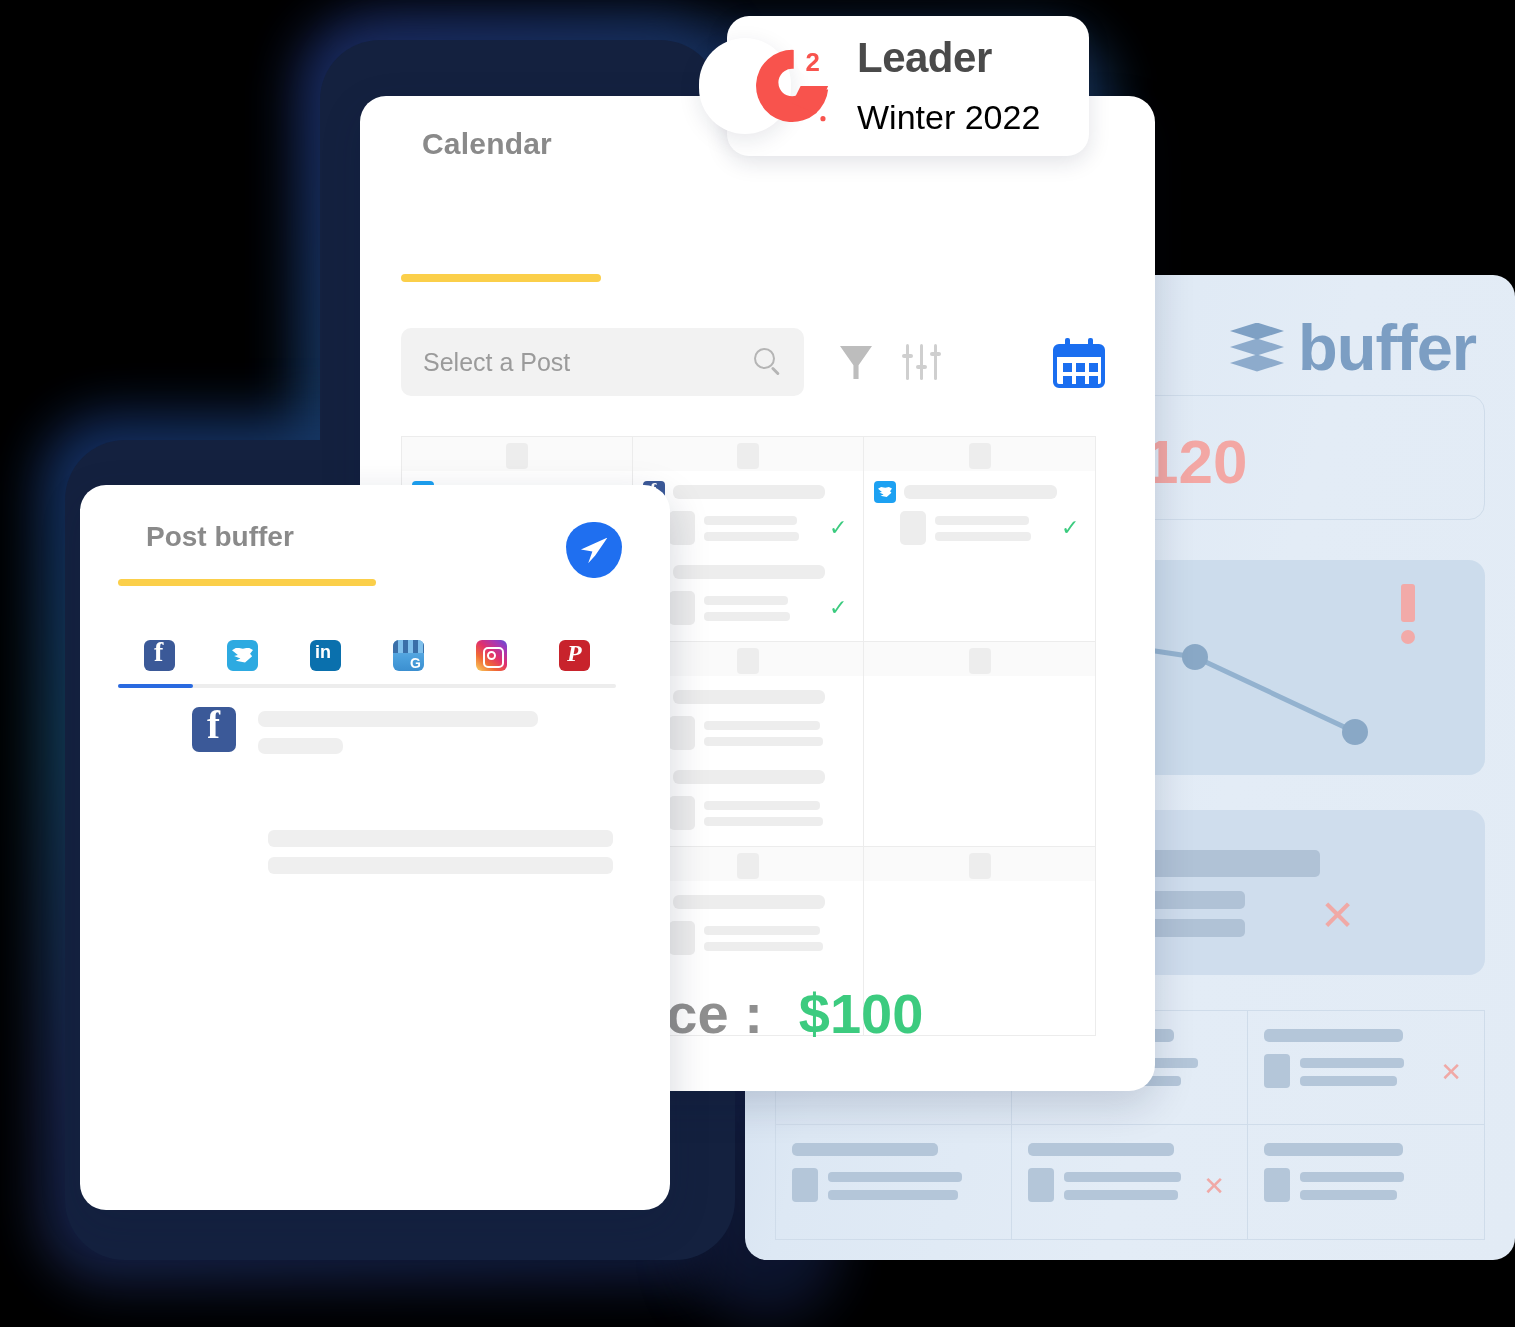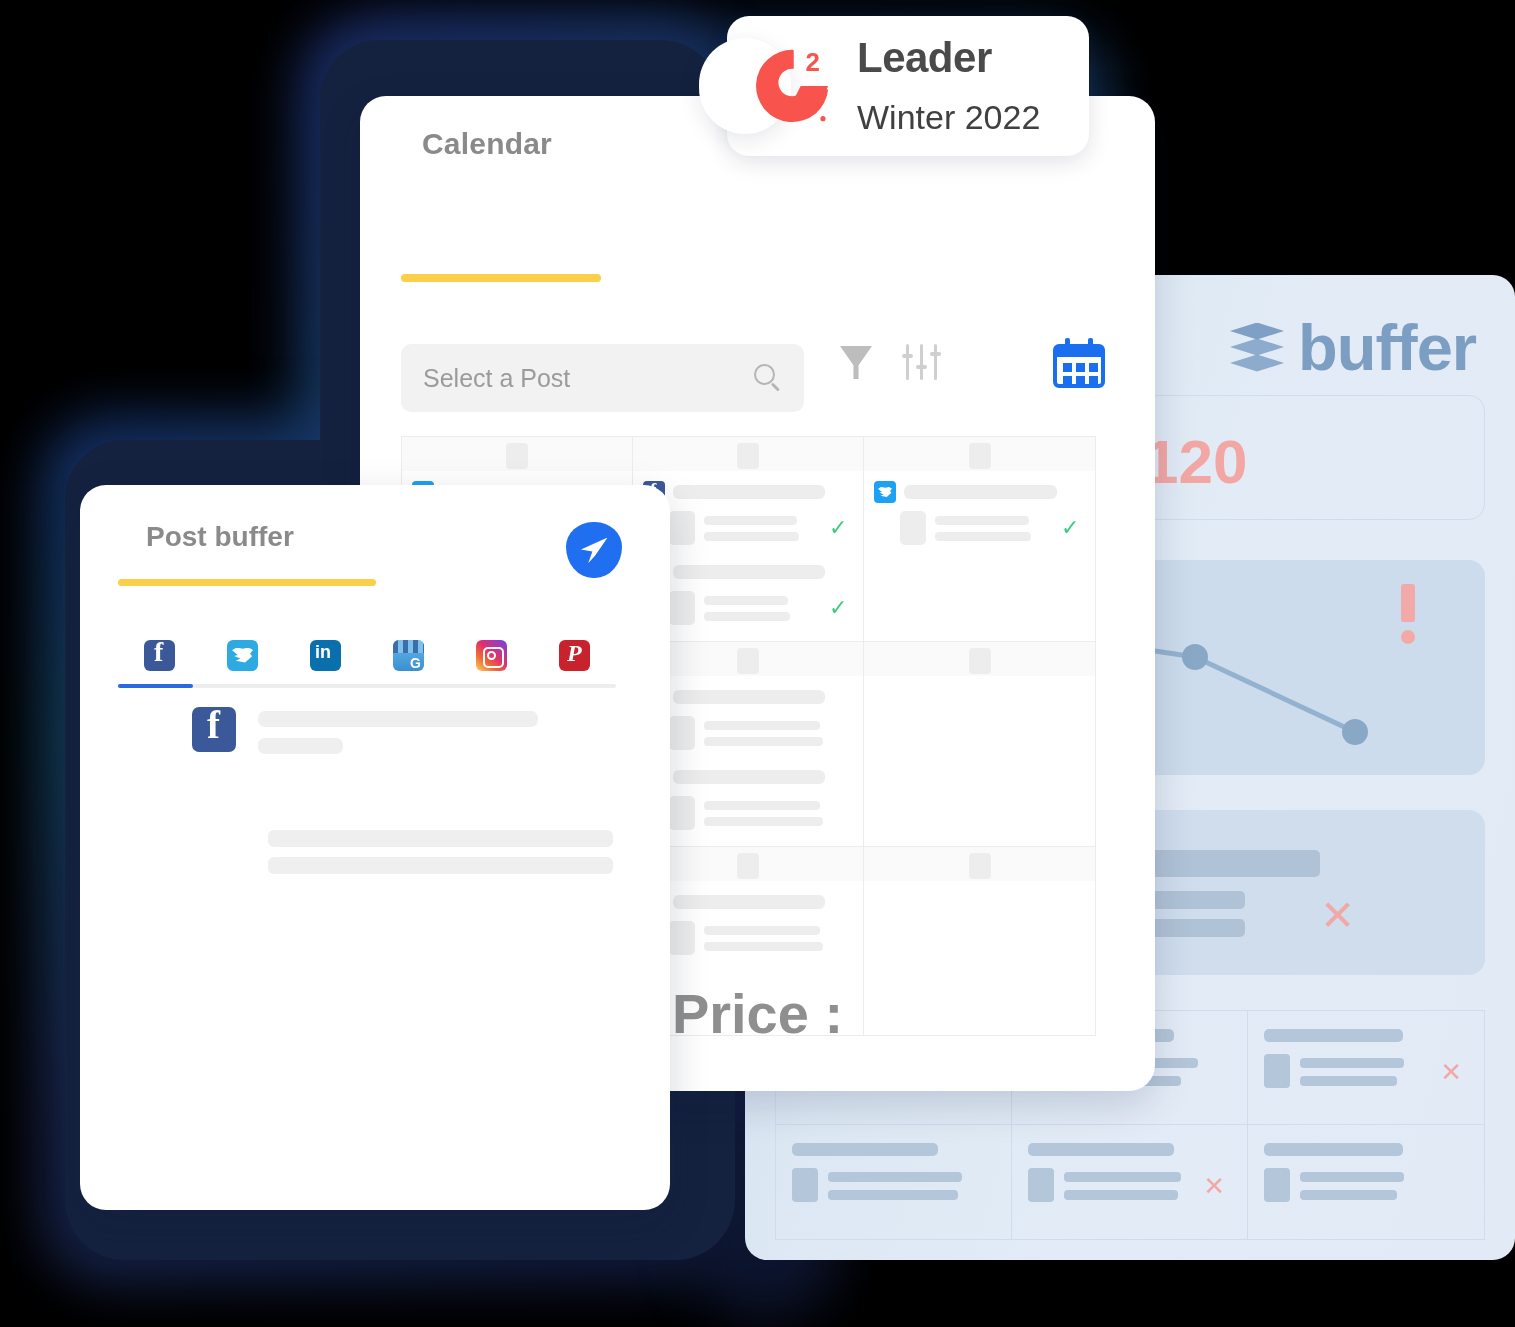--- a/index.html
+++ b/index.html
@@ -154,21 +154,21 @@
   }
   .cal-title {
     position: absolute; left: 62px; top: 31px;
     font-size: 30px; font-weight: bold; color: #8a8a8a; letter-spacing: .2px;
   }
   .cal-underline {
     position: absolute; left: 41px; top: 178px;
     width: 200px; height: 8px; background: #fbcf4a; border-radius: 4px;
   }
   .cal-search {
-    position: absolute; left: 41px; top: 248px;
+    position: absolute; left: 41px; top: 232px;
     width: 403px; height: 68px;
     background: #f2f2f2; border-radius: 10px;
     display: flex; align-items: center; padding: 0 22px;
   }
   .cal-search input {
     flex: 1; border: none; outline: none; background: transparent;
     font-size: 25px; color: #9b9b9b; font-family: "Liberation Sans", sans-serif;
   }
   .cal-search input::placeholder { color: #9b9b9b; }
   .search-icon { width: 28px; height: 28px; position: relative; flex: none; }
@@ -315,21 +315,21 @@
     display: flex; align-items: center; padding-left: 22px; gap: 22px;
   }
   #g2-badge::before {
     content: ""; position: absolute; left: -28px; top: 22px;
     width: 92px; height: 96px; background: #fff; border-radius: 48px;
     box-shadow: 0 6px 22px rgba(20,30,60,.10); z-index: 0;
   }
   .g2-logo { position: relative; z-index: 2; width: 86px; height: 86px; }
   .g2-text { position: relative; z-index: 2; display: flex; flex-direction: column; gap: 20px; }
   .g2-leader { font-size: 42px; font-weight: bold; color: #4a4a4a; letter-spacing: -.5px; line-height: 1.05; }
-  .g2-season { font-size: 34px; color: #404040; line-height: 1.05; }
+  .g2-season { font-size: 34px; color: #000000; line-height: 1.05; }
 </style>
 </head>
 <body>
 
 <div id="stage">
 
   <div class="glow g3"></div>
   <div class="glow g1"></div>
   <div class="glow g2"></div>
   <div class="glow g4"></div>
@@ -690,20 +690,21 @@
       <div class="cal-cell">
         <div class="cell-hdr">
             <i></i>
           </div>
         <div class="cell-body"></div>
       </div>
     </div>
 
     <div class="cal-price">
       <span class="lbl">Price :</span>
+      <span class="val">$100</span>
     </div>
   </div>
 
   <div id="post-preview">
     <div class="pp-title">Post buffer</div>
     <div class="pp-underline"></div>
     <div class="pp-send">
         <span class="plane"></span>
       </div>
 

